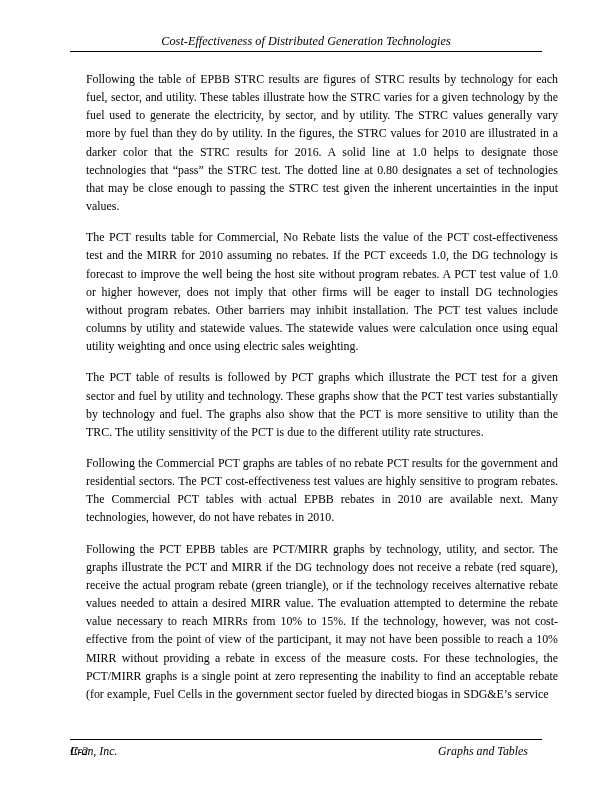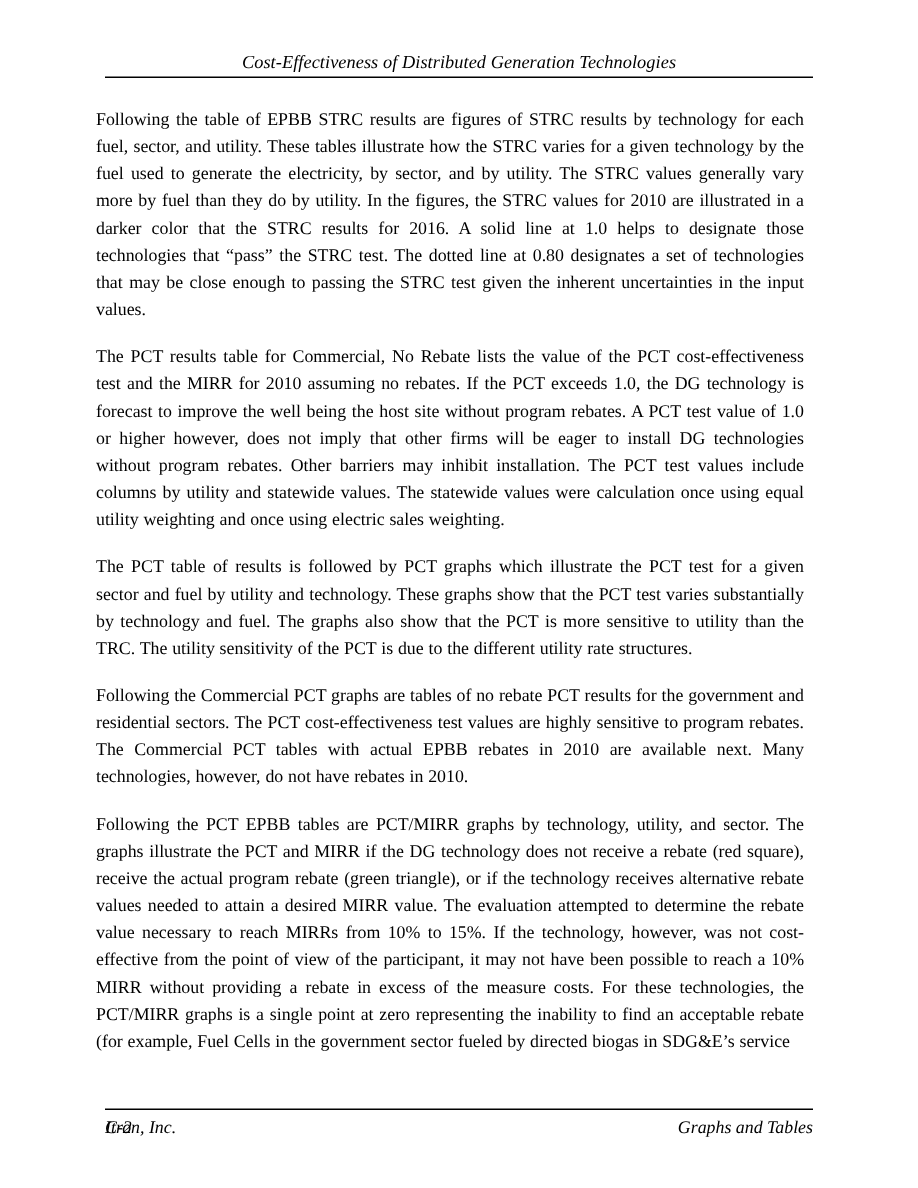--- a/index.html
+++ b/index.html
@@ -42,21 +42,21 @@
   .header-rule {
     margin-top: 2px;
     border: 0;
     border-top: 1.6px solid #000;
     height: 0;
   }
 
   
   .body-text {
     position: absolute;
-    left: 64px;
+    left: 86px;
     top: 70px;
     width: 472px;
   }
   .para {
     margin: 0 0 13px 0;
     text-align: justify;
     text-justify: inter-word;
     font-size: 11.9px;
     line-height: 18.15px;
     text-indent: 0;
@@ -93,21 +93,21 @@
   }
   .footer-center {
     position: absolute;
     left: 0;
     right: 0;
     top: 0;
     text-align: left;
   }
   .footer-right {
     position: absolute;
-    right: 0;
+    right: 14px;
     top: 0;
   }
 </style>
 </head>
 <body>
 
 <div class="page">
 
   <div class="header">
     <span class="header-title">Cost-Effectiveness of Distributed Generation Technologies</span>

